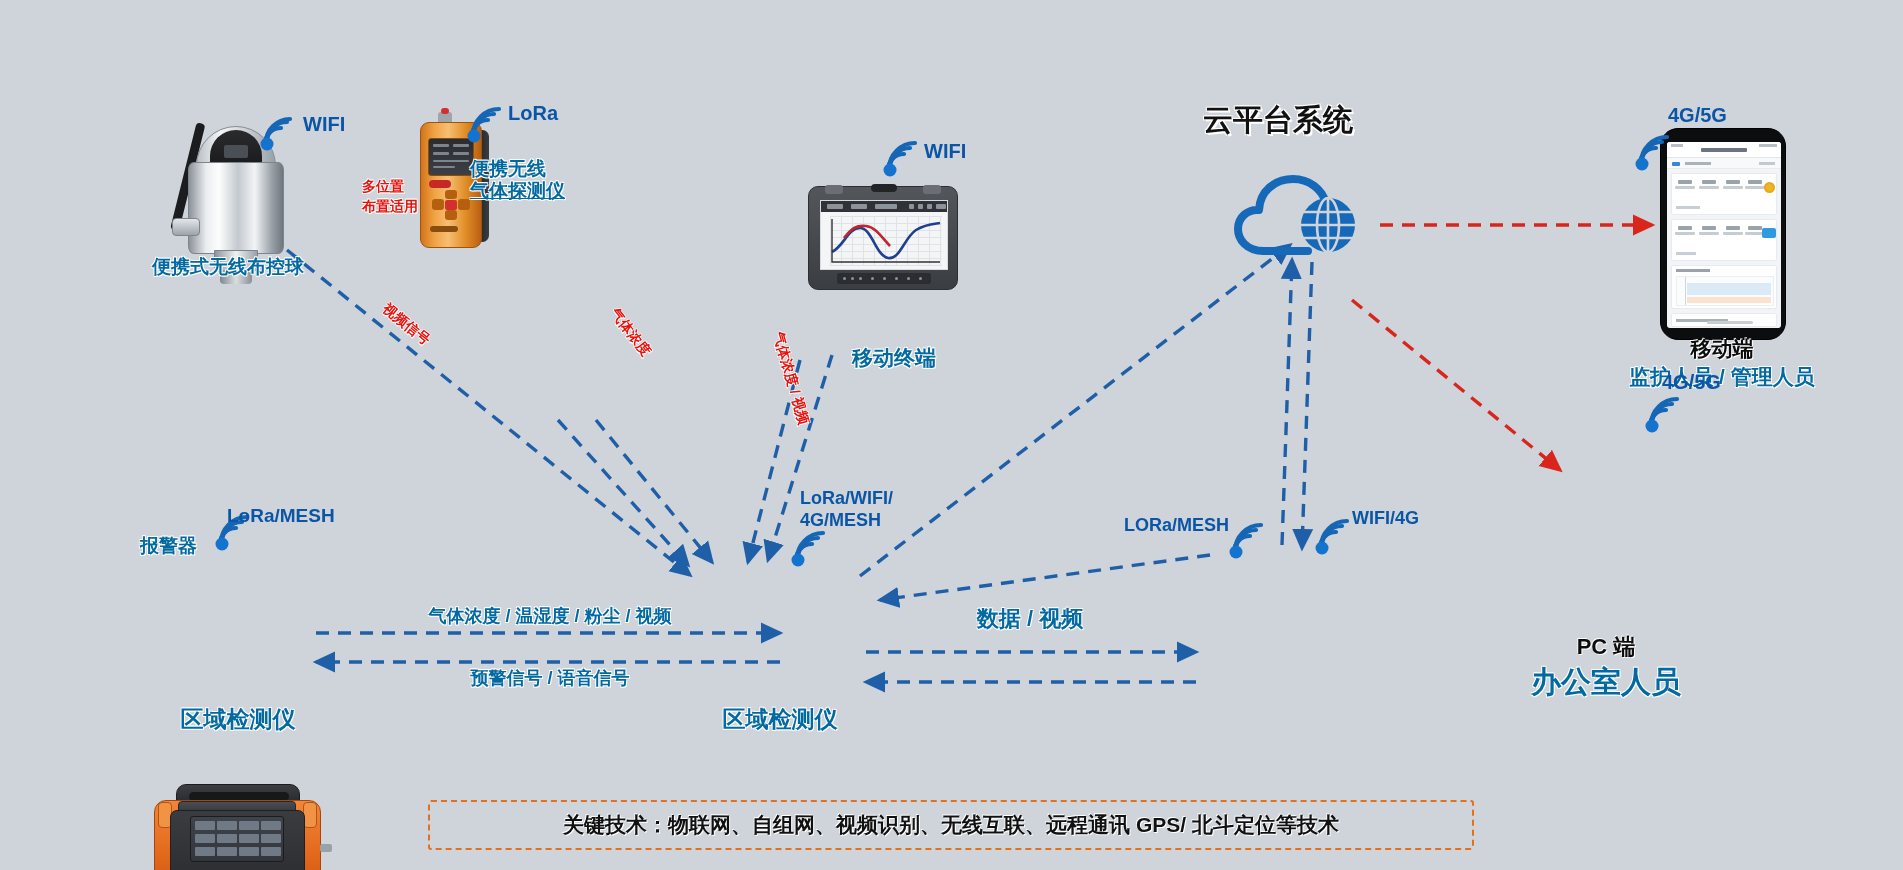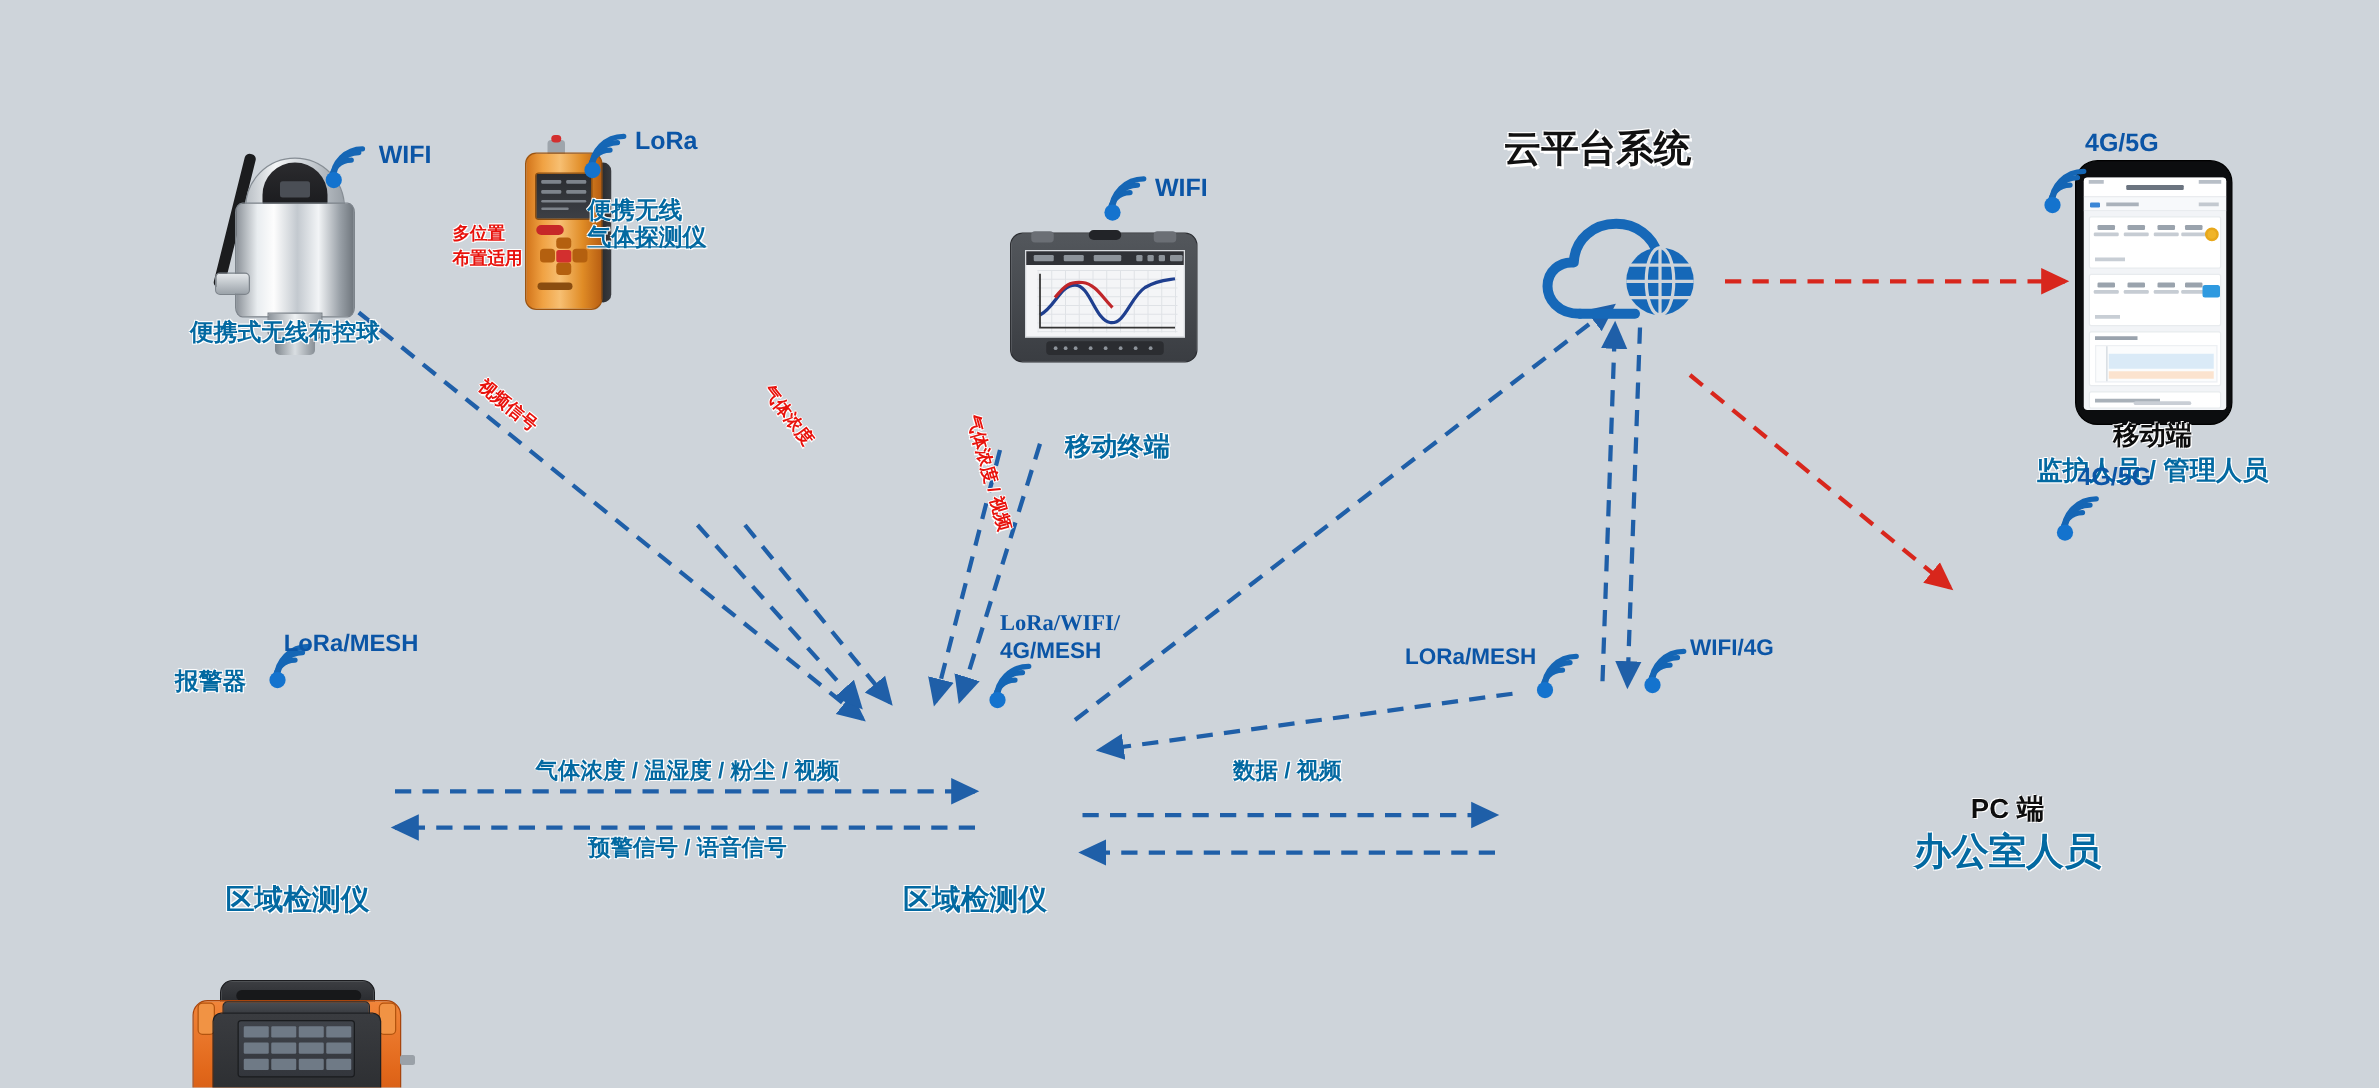--- a/index.html
+++ b/index.html
@@ -439,34 +439,34 @@
         <div class="ad-cell" style="left:70px;top:30px;"></div>
     </div>
 
     <div class="ad-port"></div>
 
   </div>
   <div class="lbl lbl-red ctr" style="left:138px;top:706px;width:200px;font-size:23px;">区域检测仪</div>
 
   <div class="lbl lbl-red ctr" style="left:360px;top:668px;width:380px;font-size:18px;">预警信号 / 语音信号</div>
   <div class="lbl lbl-red ctr" style="left:340px;top:606px;width:420px;font-size:18px;">气体浓度 / 温湿度 / 粉尘 / 视频</div>
-  <div class="lbl lbl-red ctr" style="left:900px;top:606px;width:260px;font-size:18px;">数据 / 视频</div>
+  <div class="lbl lbl-red ctr" style="left:900px;top:606px;width:260px;font-size:22px;">数据 / 视频</div>
 
   <div class="lbl lbl-red ctr" style="left:680px;top:706px;width:200px;font-size:23px;">区域检测仪</div>
   <div class="sig" style="left:786px;top:528px;">
     <svg viewBox="0 0 44 40">
       <g fill="none" stroke="#1566B5" stroke-width="4.2" stroke-linecap="round">
         <path d="M10,32 A16,16 0 0 1 26,16"></path>
           <path d="M12,30 A20,20 0 0 1 32,10"></path>
         <path d="M11,31 A26,26 0 0 1 37,5"></path>
       </g>
       <circle cx="12" cy="32" r="6.5" fill="#1473CE"></circle>
     </svg>
   </div>
-  <div class="lbl lbl-blue" style="left:800px;top:488px;font-family:Liberation Serif, serif;">LoRa/WIFI/</div>
+  <div class="lbl lbl-blue" style="left:800px;top:488px;">LoRa/WIFI/</div>
   <div class="lbl lbl-blue" style="left:800px;top:510px;">4G/MESH</div>
 
   <div class="sig" style="left:1224px;top:520px;">
     <svg viewBox="0 0 44 40">
       <g fill="none" stroke="#1566B5" stroke-width="4.2" stroke-linecap="round">
         <path d="M10,32 A16,16 0 0 1 26,16"></path>
           <path d="M12,30 A20,20 0 0 1 32,10"></path>
         <path d="M11,31 A26,26 0 0 1 37,5"></path>
       </g>
       <circle cx="12" cy="32" r="6.5" fill="#1473CE"></circle>
@@ -492,14 +492,17 @@
           <path d="M12,30 A20,20 0 0 1 32,10"></path>
         <path d="M11,31 A26,26 0 0 1 37,5"></path>
       </g>
       <circle cx="12" cy="32" r="6.5" fill="#1473CE"></circle>
     </svg>
   </div>
   <div class="lbl lbl-blue" style="left:1662px;top:370px;font-size:20px;">4G/5G</div>
   <div class="lbl lbl-black ctr" style="left:1516px;top:634px;width:180px;font-size:22px;">PC 端</div>
   <div class="lbl lbl-red ctr" style="left:1506px;top:664px;width:200px;font-size:30px;">办公室人员</div>
 
+  <div class="keybox">
+    <span>关键技术：物联网、自组网、视频识别、无线互联、远程通讯 GPS/ 北斗定位等技术</span>
+  </div>
 
 </div>
 
 </body></html>

